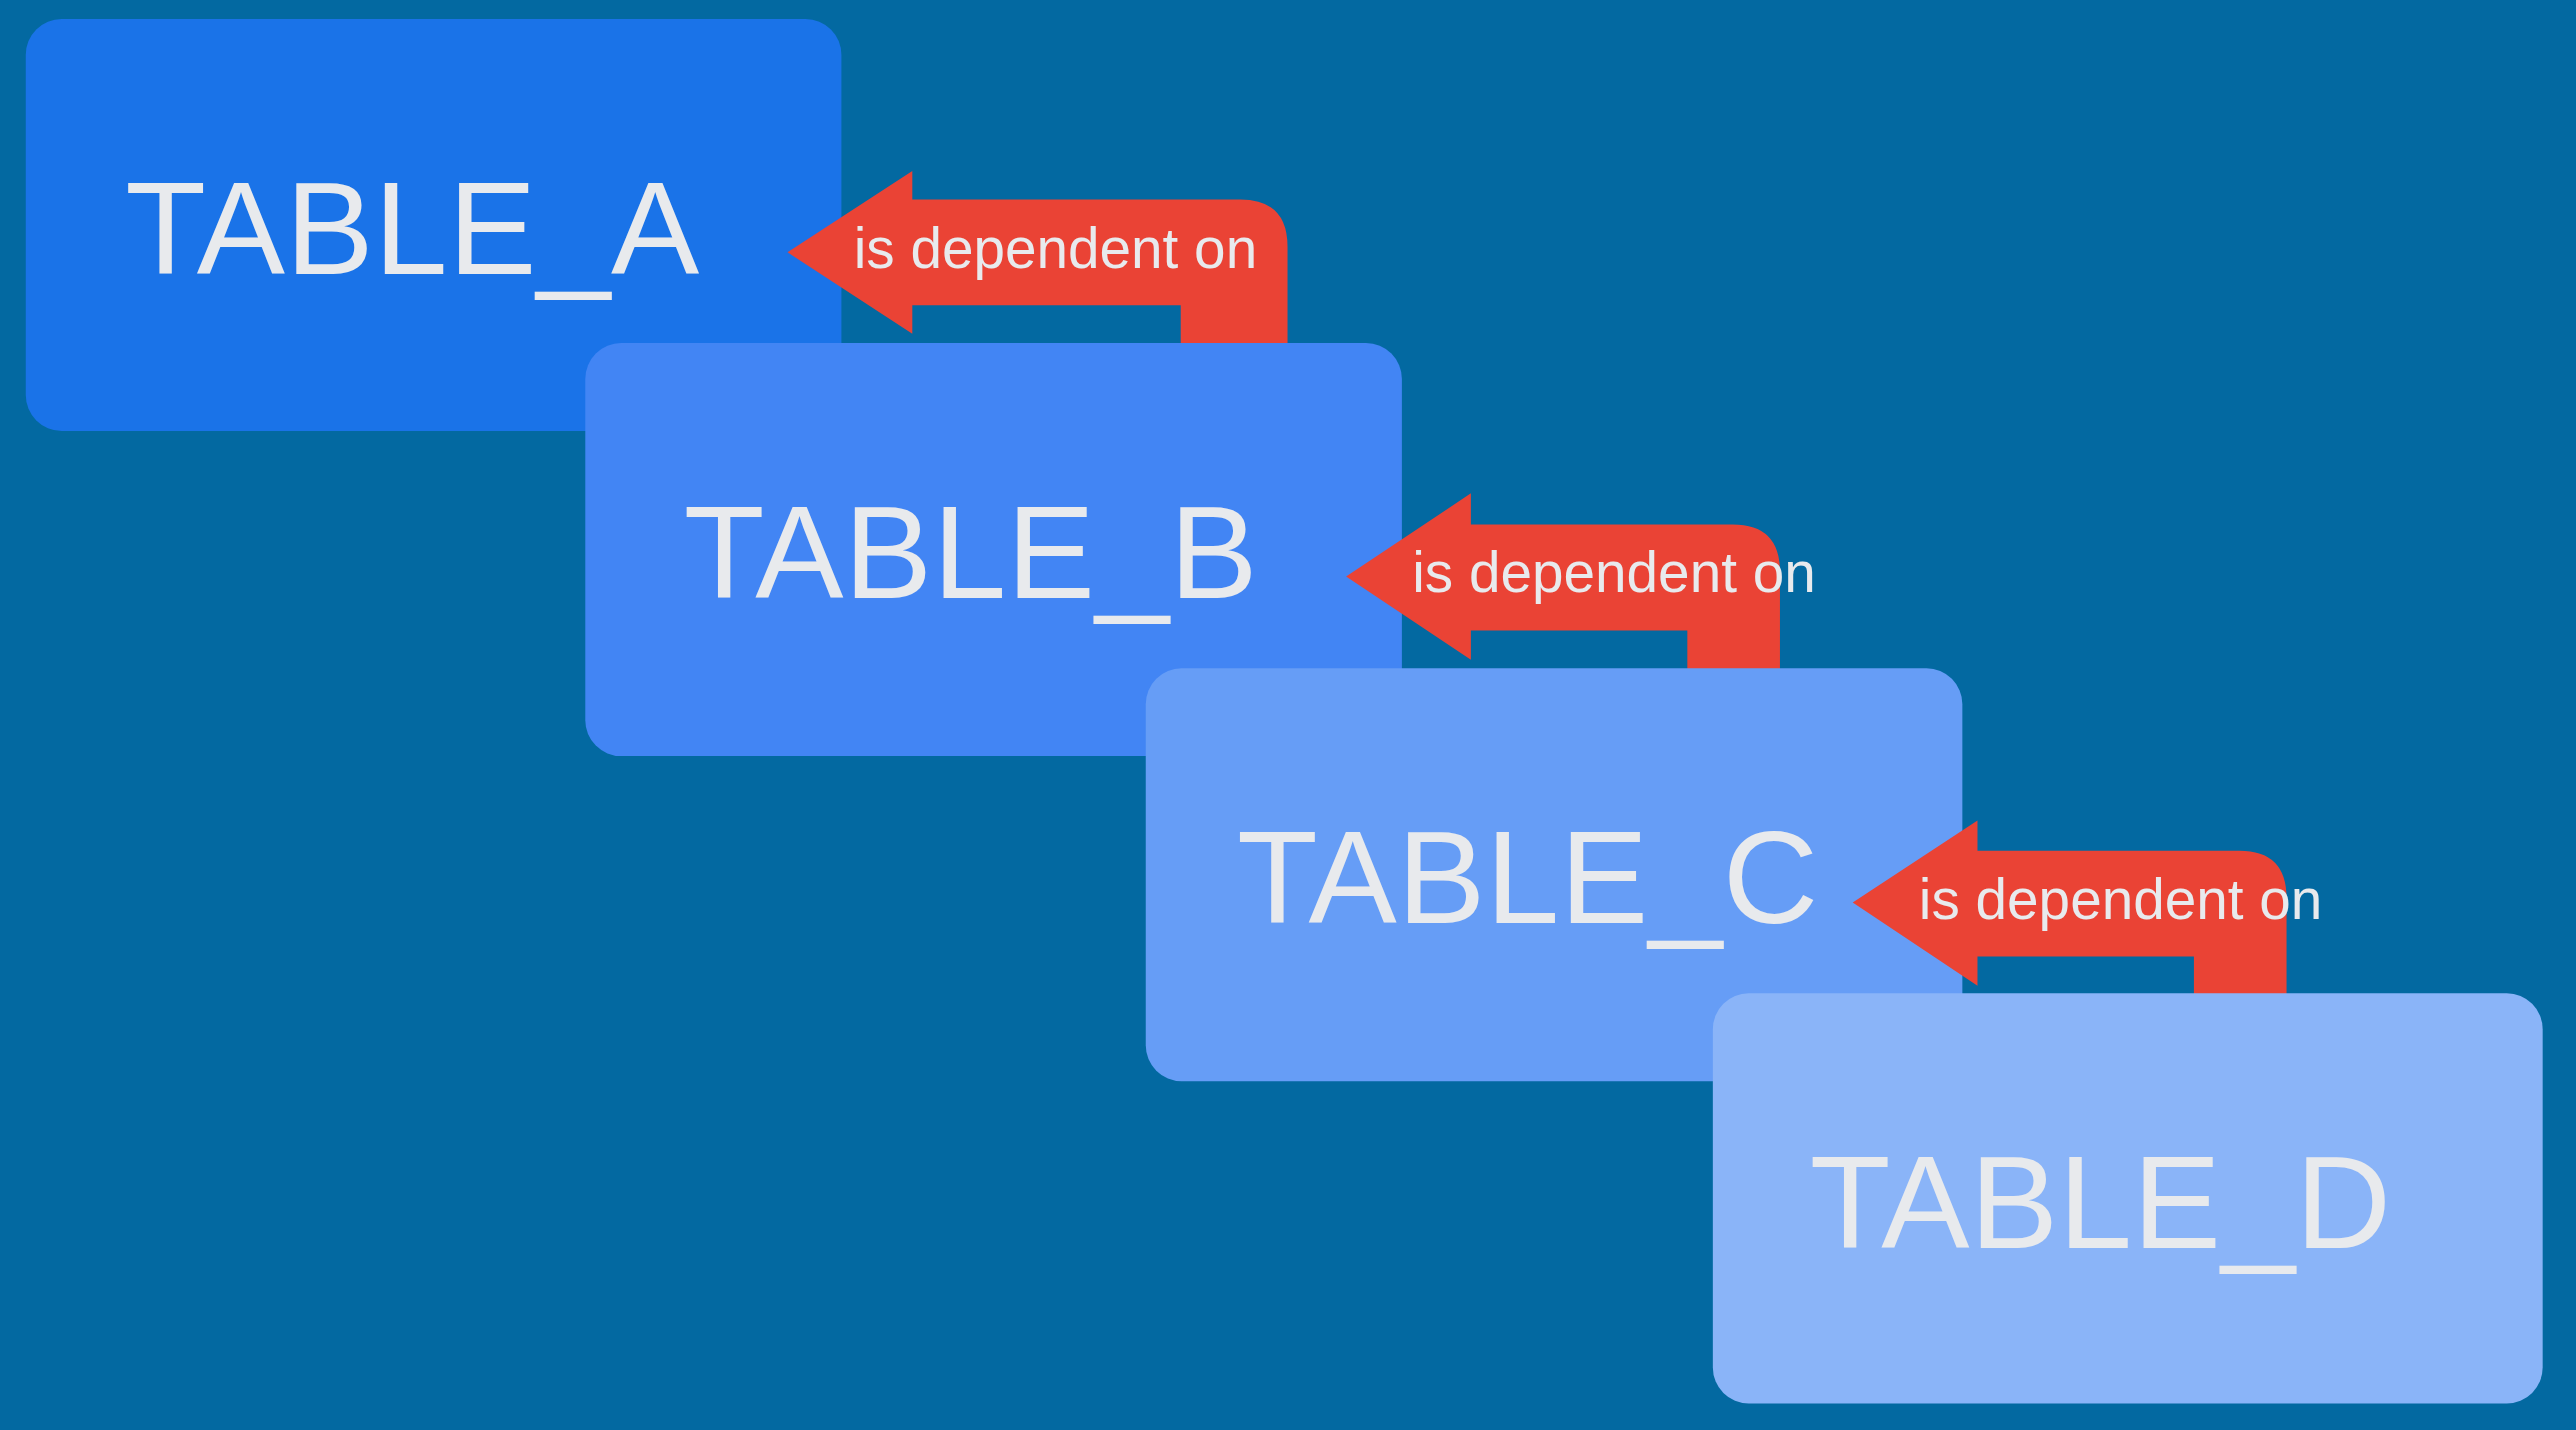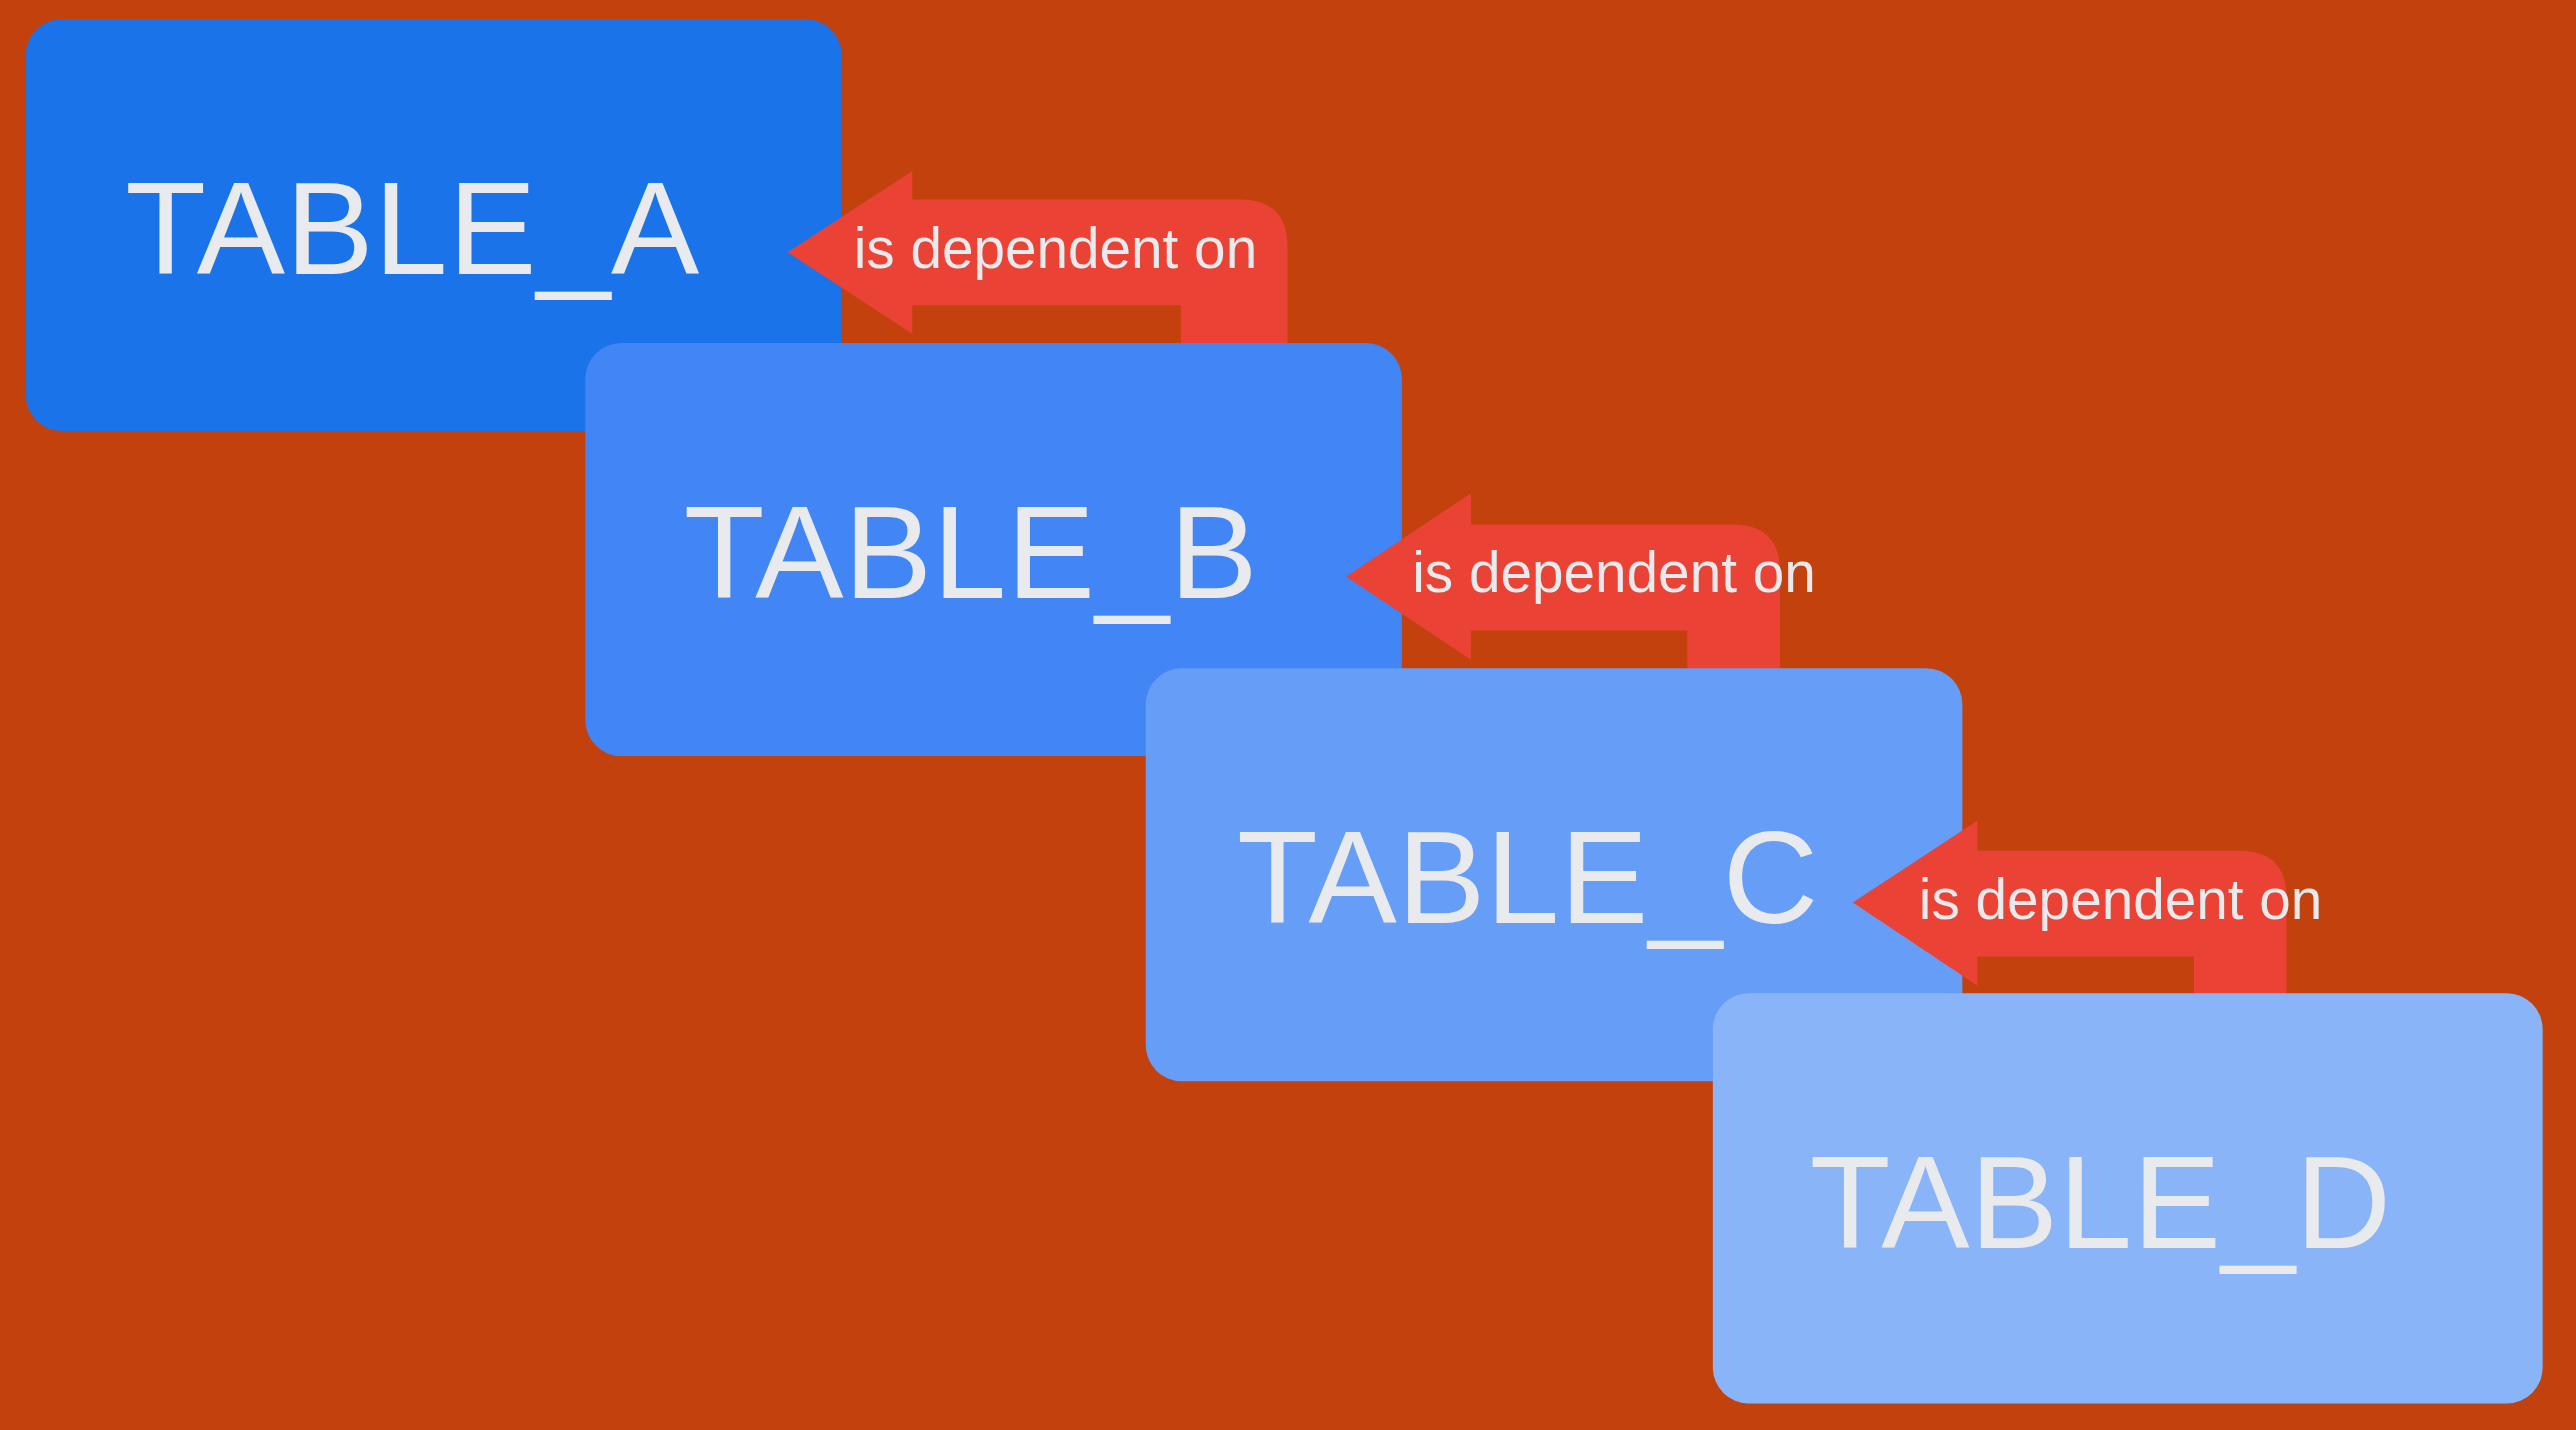--- a/index.html
+++ b/index.html
@@ -43,21 +43,21 @@
     font-size: 60px;
     letter-spacing: 0px;
     fill: #E8EAED;
     dominant-baseline: middle;
     text-anchor: start;
   }
 </style>
 </head>
 <body>
 
-<div id="diagram-root" style="background: #c2410c;">
+<div id="diagram-root" style="background: #0369a1;">
   <svg id="diagram-canvas" viewBox="0 0 2725 1513" xmlns="http://www.w3.org/2000/svg">
 
     <g>
       <rect y="20" width="863" height="436" rx="38" ry="38" fill="#1A73E8" id="box-a" x="27"></rect>
       <text class="node-label" id="label-a" x="740" y="290" fill="#E8EAED">TABLE_A</text>
     </g>
 
     <g>
       <path id="arrow-0" fill="#EA4335" d="M 833 267 L 965 181 L 965 211 L 1312 211 Q 1362 211 1362 261 L 1362 377 L 1249 377 L 1249 323 L 965 323 L 965 353 Z"></path>
       <text class="edge-label" id="edgelabel-0" x="903" y="268" fill="#E8EAED">is dependent on</text>

